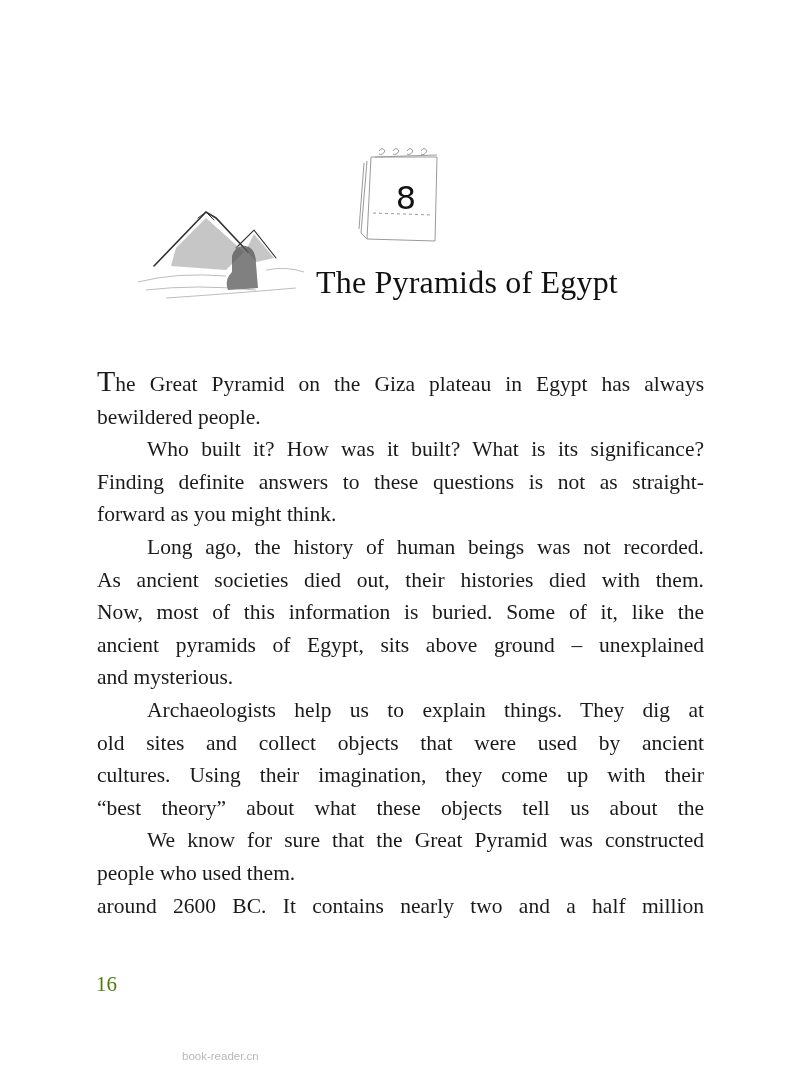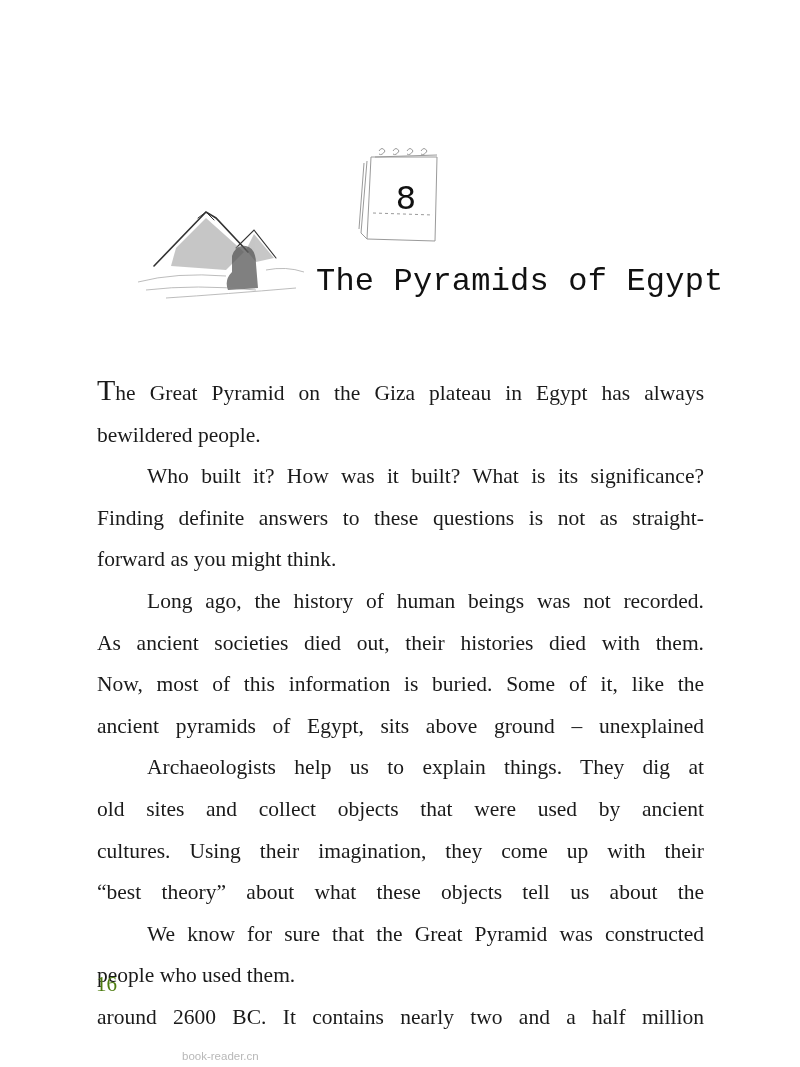--- a/index.html
+++ b/index.html
@@ -7,30 +7,30 @@
     .page { position: absolute; left: 0; top: 0; width: 800px; height: 1067px; background: #fff; }
 
     .illustration { position: absolute; left: 136px; top: 200px; width: 170px; height: 110px; }
     .calendar { position: absolute; left: 357px; top: 143px; width: 90px; height: 105px; }
     .chapter-number {
       position: absolute; left: 386px; top: 178px; width: 40px; text-align: center;
       font-family: "DejaVu Sans", sans-serif; font-size: 32px; color: #111; line-height: 40px;
     }
     .chapter-title {
       position: absolute; left: 316px; top: 260px;
-      font-family: Liberation Mono, monospace; font-size: 32px; color: #111;
+      font-family: Liberation Serif, serif; font-size: 32px; color: #111;
       letter-spacing: 0.2px; line-height: 44px; white-space: nowrap;
     }
 
     .body-text {
       position: absolute; left: 97px; top: 368px; width: 607px;
       font-family: "Liberation Serif", serif; font-size: 21.5px; line-height: 32.6px;
       color: #1a1a1a; text-align: justify;
     }
-    .line { display: block; white-space: nowrap; text-align-last: justify; text-align: justify; margin-top: 9px; }
+    .line { display: block; white-space: nowrap; text-align-last: justify; text-align: justify; }
     .line.last { text-align-last: left; }
     .line.indent { padding-left: 50px; }
     .dropcap { font-size: 30px; line-height: 20px; }
 
     .page-number {
       position: absolute; left: 96px; top: 972px;
       font-family: "Liberation Serif", serif; font-size: 21px; color: #4d7c0f;
     }
     .watermark {
       position: absolute; left: 182px; top: 1042px;
@@ -83,20 +83,21 @@
   <div class="body-text">
     <span class="line"><span class="dropcap">T</span><span>he Great Pyramid on the Giza plateau in Egypt has always</span></span>
     <span class="line last">bewildered people.</span>
     <span class="line indent">Who built it? How was it built? What is its significance?</span>
     <span class="line">Finding definite answers to these questions is not as straight-</span>
     <span class="line last">forward as you might think.</span>
     <span class="line indent">Long ago, the history of human beings was not recorded.</span>
     <span class="line">As ancient societies died out, their histories died with them.</span>
     <span class="line">Now, most of this information is buried. Some of it, like the</span>
     <span class="line">ancient pyramids of Egypt, sits above ground – unexplained</span>
+    <span class="line last">and mysterious.</span>
     <span class="line indent">Archaeologists help us to explain things. They dig at</span>
     <span class="line">old sites and collect objects that were used by ancient</span>
     <span class="line">cultures. Using their imagination, they come up with their</span>
     <span class="line">“best theory” about what these objects tell us about the</span>
     <span class="line indent">We know for sure that the Great Pyramid was constructed</span>
     <span class="line last">people who used them.</span>
     <span class="line">around 2600 BC. It contains nearly two and a half million</span>
   </div>
 
   <div class="page-number">16</div>

